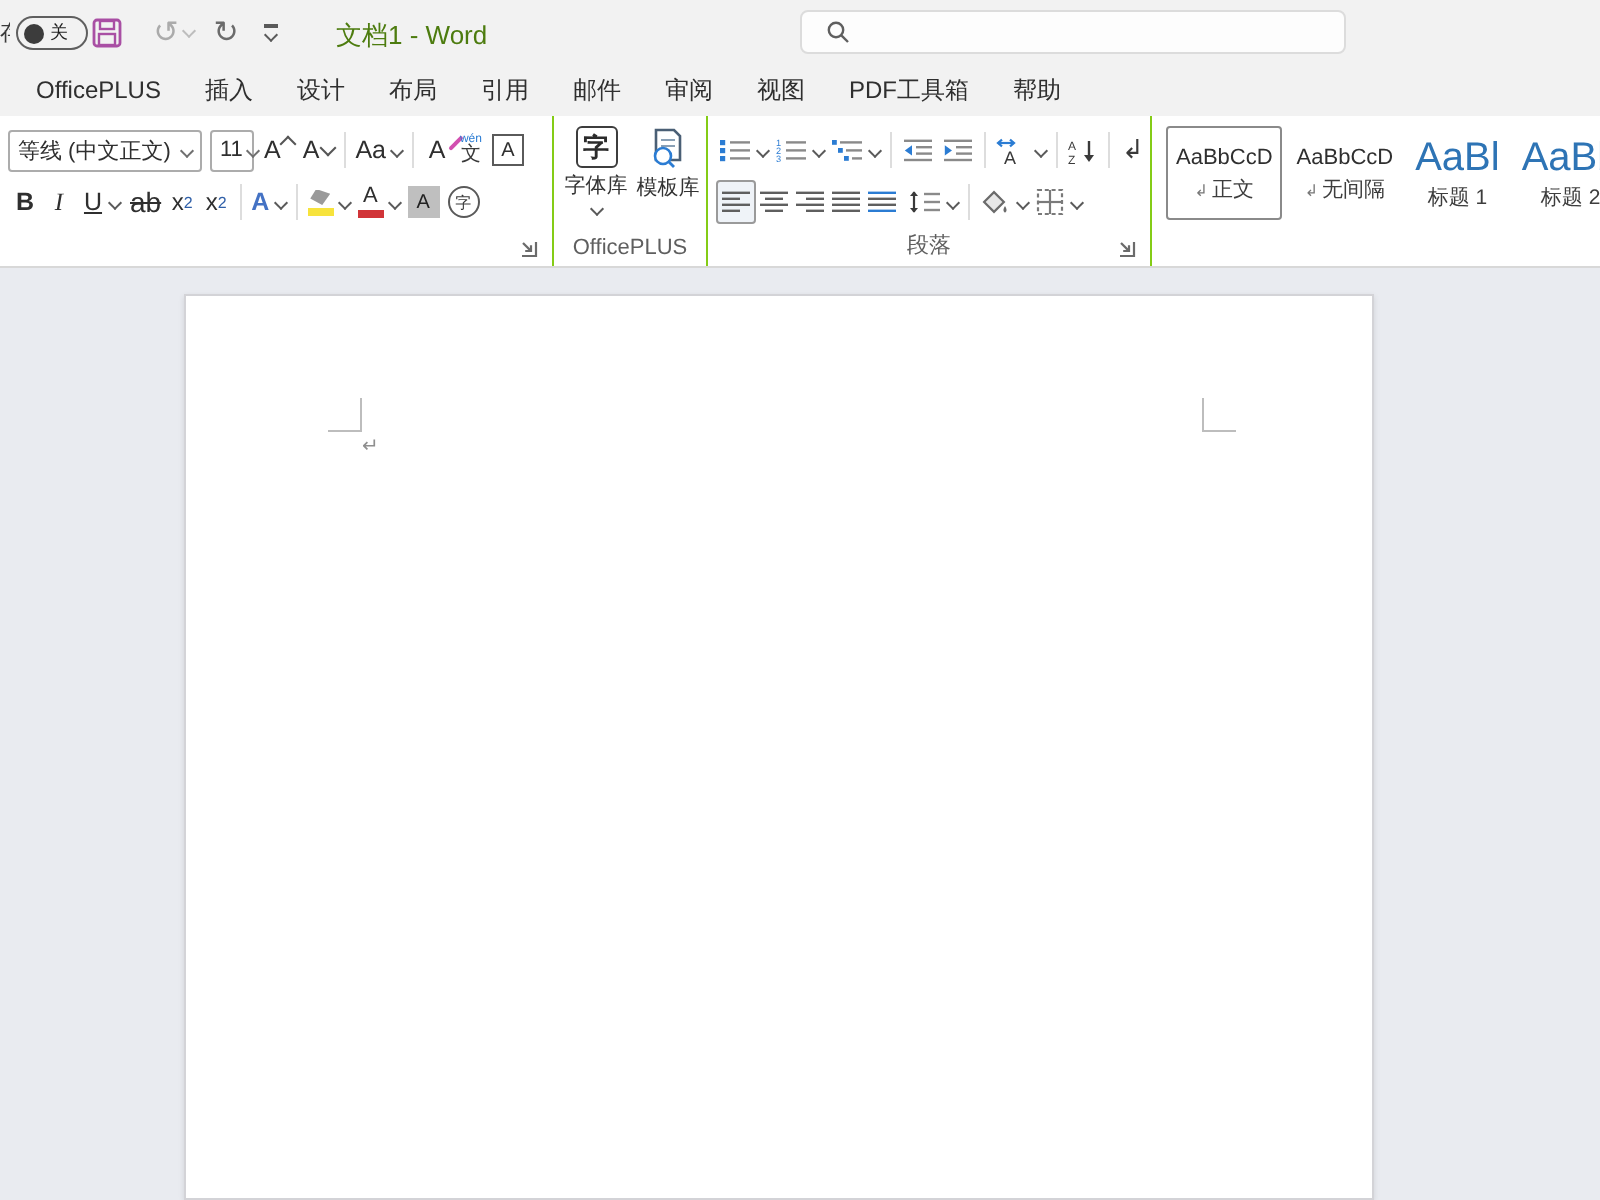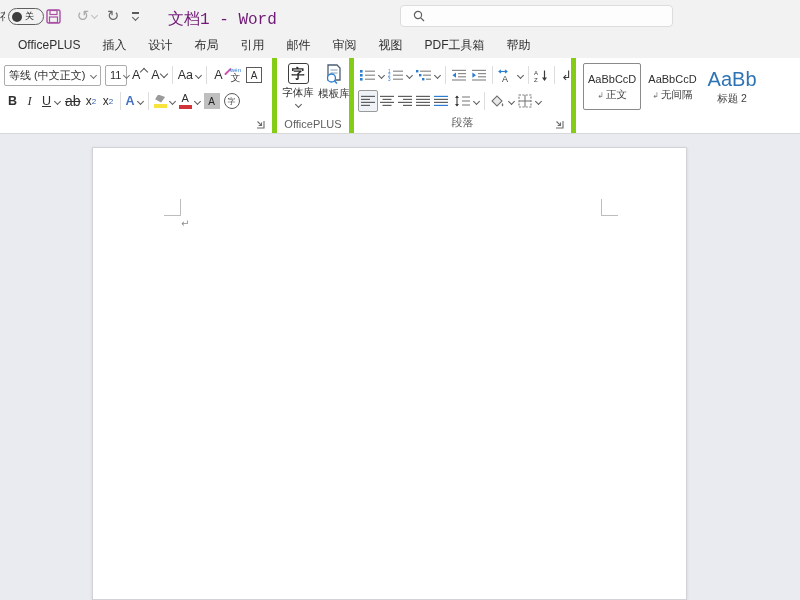--- a/index.html
+++ b/index.html
@@ -19,36 +19,36 @@
     align-items:center; justify-content:center; }
   .save-ic { left:42px; }
   .undo-ic { left:72px; color:#ABABAB; font-size:15px; }
   .redo-ic { left:102px; color:#6b6b6b; font-size:15px; }
   .undo-chev { position:absolute; left:92px; top:13px; }
   .qat-more { left:124px; }
   .bar-chev { display:flex; flex-direction:column; align-items:center; gap:1px; }
   .bar-chev .bar { width:7px; height:1.5px; background:#5a5a5a; }
   .chev { width:5px; height:5px; border-right:1.2px solid #5a5a5a; border-bottom:1.2px solid #5a5a5a;
     transform:rotate(45deg); display:inline-block; flex:none; }
-  .doc-title { position:absolute; left:168px; top:9px; font-size:16px; color:#701a75;font-family:Liberation Mono, monospace; }
+  .doc-title { position:absolute; left:168px; top:9px; font-size:13px; color:#4d7c0f; }
   .searchbox { position:absolute; left:400px; top:5px; width:273px; height:22px; background:#FDFDFD;
     border:1px solid #DCDCDC; border-radius:4px; display:flex; align-items:center; padding-left:12px; gap:8px; }
   .searchbox input { border:none; outline:none; background:transparent; font-size:12px; color:#444;
     width:200px; font-family:inherit; }
   .searchbox input::placeholder { color:#454545; opacity:1; }
 
   
   .tabrow { position:absolute; left:0; top:32px; width:800px; height:26px; background:#F2F2F2;
     display:flex; align-items:center; padding-left:7px; }
   .tab { font-size:12px; color:#2f2f2f; padding:0 11px; height:100%; display:flex; align-items:center; cursor:default; }
 
   
   .ribbon { position:absolute; left:0; top:58px; width:800px; height:76px; background:#fff;
     border-bottom:1px solid #D8D8D8; }
-  .group { position:absolute; top:0; height:75px; border-right:5px solid #84cc16; }
+  .group { position:absolute; top:0; height:75px; border-right:1px solid #84cc16; }
   .g-font { left:0; width:277px; }
   .g-plus { left:277px; width:77px; }
   .g-para { left:354px; width:222px; }
   .g-style { left:576px; width:214px; border-right:none; }
   .row { position:absolute; left:4px; display:flex; align-items:center; }
   .r1 { top:6px; height:22px; }
   .r2 { top:32px; height:22px; }
   .glabel { position:absolute; left:0; right:0; bottom:3px; text-align:center; font-size:11px; color:#5f5f5f; }
   .launcher { position:absolute; right:7px; bottom:4px; width:10px; height:10px; }
   .vsep { width:1px; height:18px; background:#DDDDDD; margin:0 3px; flex:none; }
@@ -449,20 +449,24 @@
       <div class="stylecards">
         <div class="scard sel">
           <span class="sprev">AaBbCcD</span>
           <span class="sname"><span class="smark">↲</span><span>正文</span></span>
         </div>
         <div class="scard">
           <span class="sprev">AaBbCcD</span>
           <span class="sname"><span class="smark">↲</span><span>无间隔</span></span>
         </div>
         <div class="scard">
+          <span class="sprev head">AaBl</span>
+          <span class="sname">标题 1</span>
+        </div>
+        <div class="scard">
           <span class="sprev head">AaBb</span>
           <span class="sname">标题 2</span>
         </div>
       </div>
 
     </div>
 
   </div>
 
   <div class="canvas">

